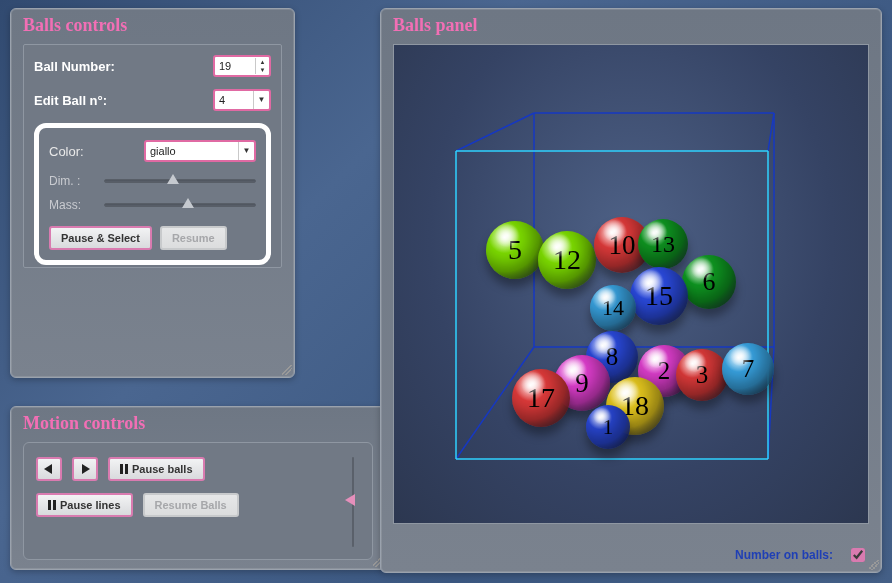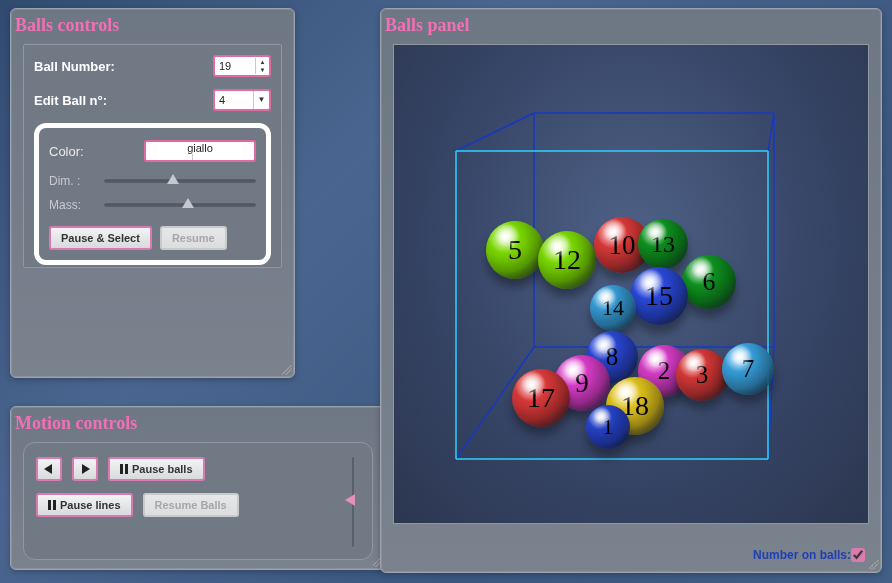--- a/index.html
+++ b/index.html
@@ -15,21 +15,21 @@
     position: absolute;
     background: linear-gradient(#6e7784, #7a828e);
     border: 1px solid #9aa2ad;
     border-radius: 6px;
     box-shadow: inset 0 0 0 1px rgba(255,255,255,0.12), 0 2px 6px rgba(0,0,0,0.25);
   }
   .panel h2 {
     color: #f26fb5;
     font-weight: bold;
     font-size: 18px;
-    padding: 6px 4px 8px;
+    padding: 6px 12px 8px;
     font-family: "Comic Sans MS", cursive;
   }
 
   
   #balls-controls { left: 10px; top: 8px; width: 285px; height: 370px; }
   #balls-controls .inner {
     margin: 0 12px 12px;
     background: #717985;
     border: 1px solid #8f97a2;
     border-radius: 2px;
@@ -39,21 +39,21 @@
   .row label { flex: 1; color: #ffffff; font-weight: bold; font-size: 13px; }
   .spin, .select {
     width: 58px; height: 22px; background: #fff; border: 2px solid #e06aa3;
     border-radius: 3px; display: flex; align-items: center; color: #222;
     font-size: 11px; font-family: Arial, sans-serif; overflow: hidden;
   }
   .spin .val, .select .val { flex: 1; padding: 0 4px; text-align: left; }
   .spin .arrows { width: 14px; display: flex; flex-direction: column; border-left: 1px solid #c9c9c9; }
   .spin .arrows span { font-size: 6px; text-align: center; line-height: 8px; color: #333; cursor: pointer; }
   .select .dd { width: 16px; border-left: 1px solid #c9c9c9; text-align: center; font-size: 8px; color:#333; line-height:18px; cursor:pointer; }
-  .select.wide { width: 112px; flex-direction: column; }
+  .select.wide { width: 112px; }
 
   .subgroup {
     border: 5px solid #ffffff;
     border-radius: 12px;
     padding: 12px 10px 10px;
     margin-top: 4px;
   }
   .subgroup .row label { color: #e9e9e9; font-weight: normal; }
   .slider-row { display: flex; align-items: center; margin: 10px 0; justify-content: space-between; }
   .slider-row label { width: 55px; color: #c9cbd0; font-size: 12px; }
@@ -89,21 +89,21 @@
     background:
       linear-gradient(135deg, transparent 0 40%, #999 40% 50%, transparent 50% 60%, #999 60% 70%, transparent 70%);
   }
 
   
   #motion-controls { left: 10px; top: 406px; width: 376px; height: 164px; }
   #motion-controls .mc-body {
     margin: 0 12px 12px;
     background: #717985;
     border: 1px solid #8f97a2;
-    border-radius: 12px;
+    border-radius: 6px;
     padding: 14px 12px 12px;
     display: flex;
     gap: 10px;
   }
   #motion-controls .mc-left { flex:1; }
   .mc-row { display:flex; gap:10px; margin-bottom:12px; align-items:center; }
   .iconbtn {
     width: 26px; height: 24px;
     background: linear-gradient(#f2f3f4,#d9dadd);
     border: 2px solid #d97bb0; border-radius:3px;
@@ -147,21 +147,21 @@
     box-shadow: inset -10px -12px 20px rgba(0,0,0,0.45), 0 8px 10px rgba(0,0,0,0.35);
   }
   .ball::before {
     content:""; position:absolute; top:6%; left:14%; width:45%; height:38%;
     background: radial-gradient(circle, rgba(255,255,255,0.9), rgba(255,255,255,0) 70%);
     border-radius:50%;
   }
   #num-on-balls {
     position:absolute; right:16px; bottom:10px;
     color:#1f3fb5; font-weight:bold; font-size:12px;
-    display:flex; align-items:center; gap:0;
+    display:flex; align-items:center; gap:18px;
     font-family: Arial, sans-serif;
   }
   #num-on-balls input { width:14px; height:14px; accent-color:#d97bb0; border:2px solid #d97bb0; }
 </style>
 </head>
 <body>
 
 <div class="panel" id="balls-controls">
   <h2>Balls controls</h2>
   <div class="inner">

